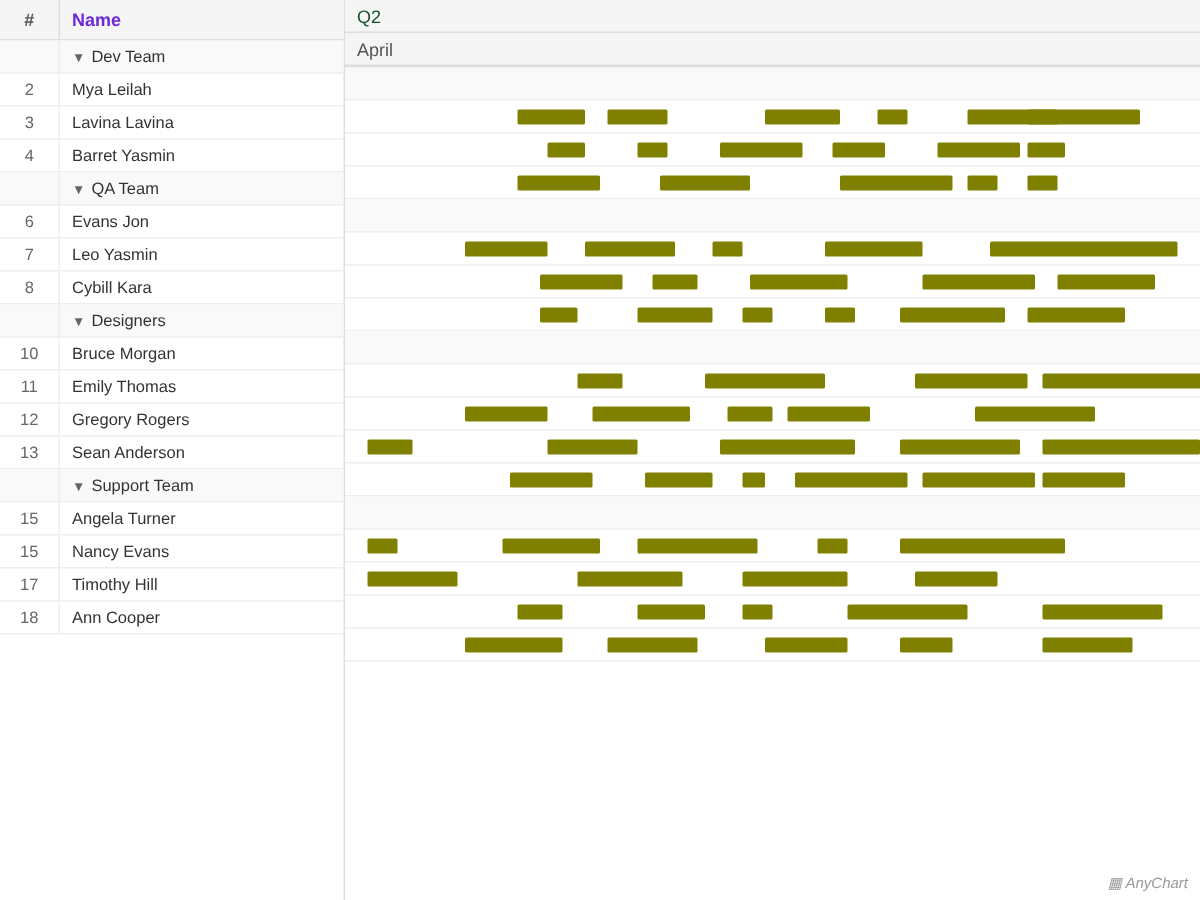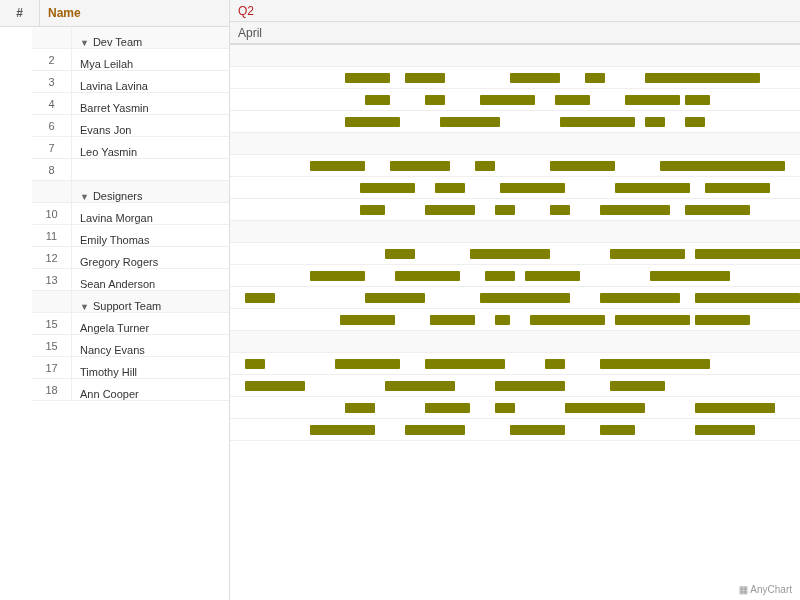--- a/index.html
+++ b/index.html
@@ -4,43 +4,43 @@
   <style>
     * { box-sizing: border-box; margin: 0; padding: 0; }
     body { font-family: Arial, sans-serif; font-size: 12px; background: #fff; width: 800px; height: 600px; overflow: hidden; }
     
     .container { display: flex; width: 800px; height: 600px; }
     
     .left-panel { width: 230px; flex-shrink: 0; border-right: 1px solid #ddd; }
     
     .header-row { display: flex; border-bottom: 1px solid #ddd; background: #f5f5f5; }
     .col-num { width: 40px; text-align: center; padding: 6px 4px; border-right: 1px solid #ddd; font-weight: bold; color: #555; }
-    .col-name { flex: 1; padding: 6px 8px; font-weight: bold; color: #a16207; }
-    
-    .table-row { display: flex; border-bottom: 1px solid #eee; height: 22px; align-items: flex-end; margin-left: 32px; }
+    .col-name { flex: 1; padding: 6px 8px; font-weight: bold; color: #6d28d9; }
+    
+    .table-row { display: flex; border-bottom: 1px solid #eee; height: 22px; align-items: center; }
     .table-row.group { background: #f9f9f9; }
     .cell-num { width: 40px; text-align: center; color: #666; font-size: 11px; border-right: 1px solid #eee; height: 100%; display: flex; align-items: center; justify-content: center; }
     .cell-name { flex: 1; padding: 0 8px; color: #333; font-size: 11px; }
     .group-icon { color: #666; margin-right: 4px; font-size: 9px; }
     .group-label { font-weight: normal; color: #333; }
     
     .right-panel { flex: 1; overflow: hidden; position: relative; }
     
     .chart-header { border-bottom: 1px solid #ddd; background: #f5f5f5; }
     .year-row { padding: 3px 8px; font-size: 12px; color: #555; border-bottom: 1px solid #ddd; height: 22px; display: flex; align-items: center; }
-    .quarter-row { padding: 3px 8px; font-size: 12px; color: #b91c1c; border-bottom: 1px solid #ddd; height: 22px; display: flex; align-items: center; }
+    .quarter-row { padding: 3px 8px; font-size: 12px; color: #14532d; border-bottom: 1px solid #ddd; height: 22px; display: flex; align-items: center; }
     .month-row { padding: 3px 8px; font-size: 12px; color: #555; border-bottom: 1px solid #ddd; height: 22px; display: flex; align-items: center; }
     
     .chart-body { position: relative; }
     .chart-row { height: 22px; border-bottom: 1px solid #eee; position: relative; display: flex; align-items: center; }
     .chart-row.group-row { background: #f9f9f9; }
     
     .bar { position: absolute; height: 10px; background: #808000; border-radius: 1px; }
     
-    .anychart-logo { position: absolute; bottom: 5px; right: 8px; font-size: 10px; color: #999; }
+    .anychart-logo { position: absolute; bottom: 5px; right: 8px; font-size: 10px; color: #999; font-style: italic; }
   </style>
 </head>
 <body>
 
 <div class="container">
 
   <div class="left-panel">
     <div class="header-row">
       <div class="col-num">#</div>
       <div class="col-name">Name</div>
@@ -55,38 +55,43 @@
           <div class="cell-name">Mya Leilah</div>
         </div>
         <div class="table-row">
           <div class="cell-num">3</div>
           <div class="cell-name">Lavina Lavina</div>
         </div>
         <div class="table-row">
           <div class="cell-num">4</div>
           <div class="cell-name">Barret Yasmin</div>
         </div>
+        <div class="table-row group">
+          <div class="cell-num"></div>
+          <div class="cell-name"><span class="group-icon">▼</span><span class="group-label">QA Team</span></div>
+        </div>
         <div class="table-row">
           <div class="cell-num">6</div>
           <div class="cell-name">Evans Jon</div>
         </div>
         <div class="table-row">
           <div class="cell-num">7</div>
           <div class="cell-name">Leo Yasmin</div>
         </div>
         <div class="table-row">
           <div class="cell-num">8</div>
+          <div class="cell-name">Cybill Kara</div>
         </div>
         <div class="table-row group">
           <div class="cell-num"></div>
           <div class="cell-name"><span class="group-icon">▼</span><span class="group-label">Designers</span></div>
         </div>
         <div class="table-row">
           <div class="cell-num">10</div>
-          <div class="cell-name">Lavina Morgan</div>
+          <div class="cell-name">Bruce Morgan</div>
         </div>
         <div class="table-row">
           <div class="cell-num">11</div>
           <div class="cell-name">Emily Thomas</div>
         </div>
         <div class="table-row">
           <div class="cell-num">12</div>
           <div class="cell-name">Gregory Rogers</div>
         </div>
         <div class="table-row">

